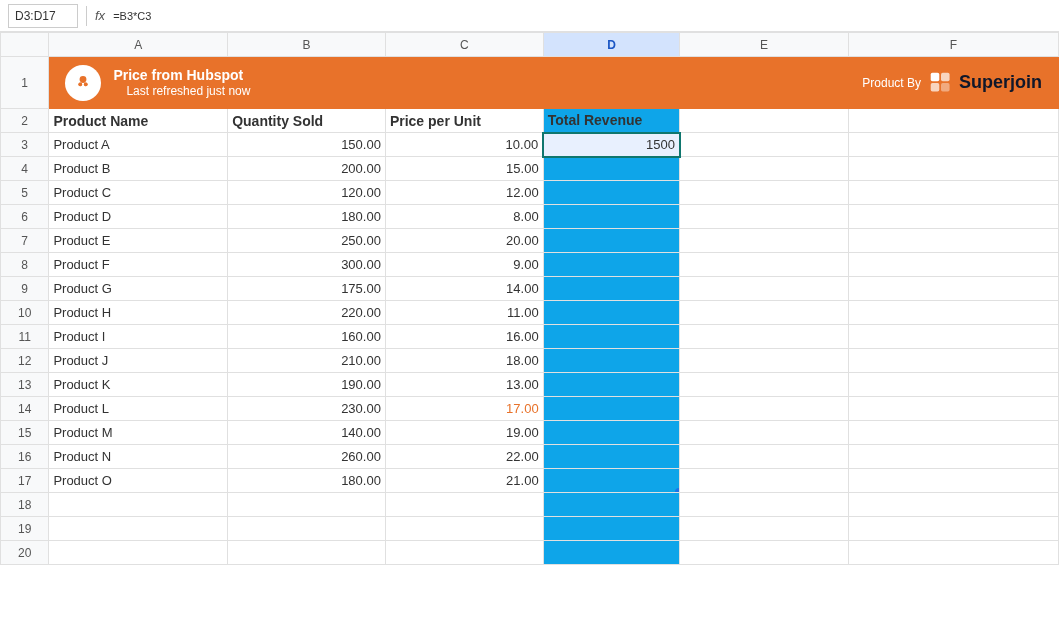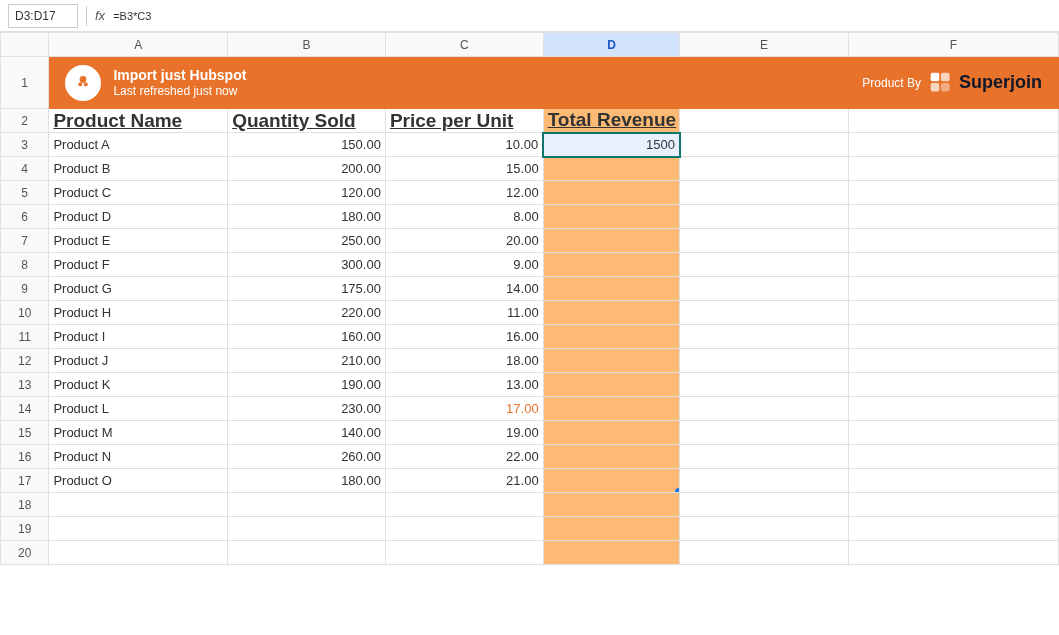--- a/index.html
+++ b/index.html
@@ -108,21 +108,21 @@
       color: #333;
       overflow: hidden;
       white-space: nowrap;
     }
 
     .cell.text-left { text-align: left; }
     .cell.text-right { text-align: right; }
 
     
     .cell.col-d-highlight {
-      background: #fdba74;
+      background: #0ea5e9;
     }
 
     .cell.selected {
       border: 2px solid #0f766e;
       background: #e8f0fe;
     }
 
     
     .banner-cell {
       background: #E8722A;
@@ -163,20 +163,21 @@
 
     .banner-title {
       font-size: 14px;
       font-weight: bold;
       line-height: 1.3;
     }
 
     .banner-subtitle {
       font-size: 12px;
       line-height: 1.3;
+      margin-left: 13px;
     }
 
     .powered-by-section {
       display: flex;
       align-items: center;
       gap: 8px;
       color: #fff;
       margin-left: auto;
     }
 
@@ -197,22 +198,21 @@
 
     .superjoin-name {
       font-size: 18px;
       font-weight: bold;
       color: #0f172a;
     }
 
     
     .header-row .cell {
       font-weight: bold;
-      font-size: 19px;
-      text-decoration: underline;
+      font-size: 14px;
     }
 
     
     .fill-handle {
       position: relative;
     }
     .fill-handle::after {
       content: '';
       position: absolute;
       bottom: -4px;
@@ -283,21 +283,21 @@
                   <path d="M17 13.5a2 2 0 11-4 0 2 2 0 014 0z"></path>
                   <path d="M11 13.5a2 2 0 11-4 0 2 2 0 014 0z"></path>
                   <path d="M14 11.5h-4v-2h4z"></path>
                   <circle cx="12" cy="8" r="3" fill="none" stroke="#E8722A" stroke-width="1.5"></circle>
                   <circle cx="15" cy="13.5" r="2"></circle>
                   <circle cx="9" cy="13.5" r="2"></circle>
                   <rect x="11" y="9.5" width="2" height="2"></rect>
                 </svg>
               </div>
               <div class="banner-text">
-                <div class="banner-title">Import just Hubspot</div>
+                <div class="banner-title">Price from Hubspot</div>
                 <div class="banner-subtitle">Last refreshed just now</div>
               </div>
               <div class="powered-by-section">
                 <span class="powered-by-text">Product By</span>
                 <div class="superjoin-logo">
 
                   <svg class="superjoin-icon" viewBox="0 0 28 28" xmlns="http://www.w3.org/2000/svg">
                     <rect x="2" y="2" width="10" height="10" rx="2" fill="white"></rect>
                     <rect x="14" y="2" width="10" height="10" rx="2" fill="white" opacity="0.7"></rect>
                     <rect x="2" y="14" width="10" height="10" rx="2" fill="white" opacity="0.7"></rect>

